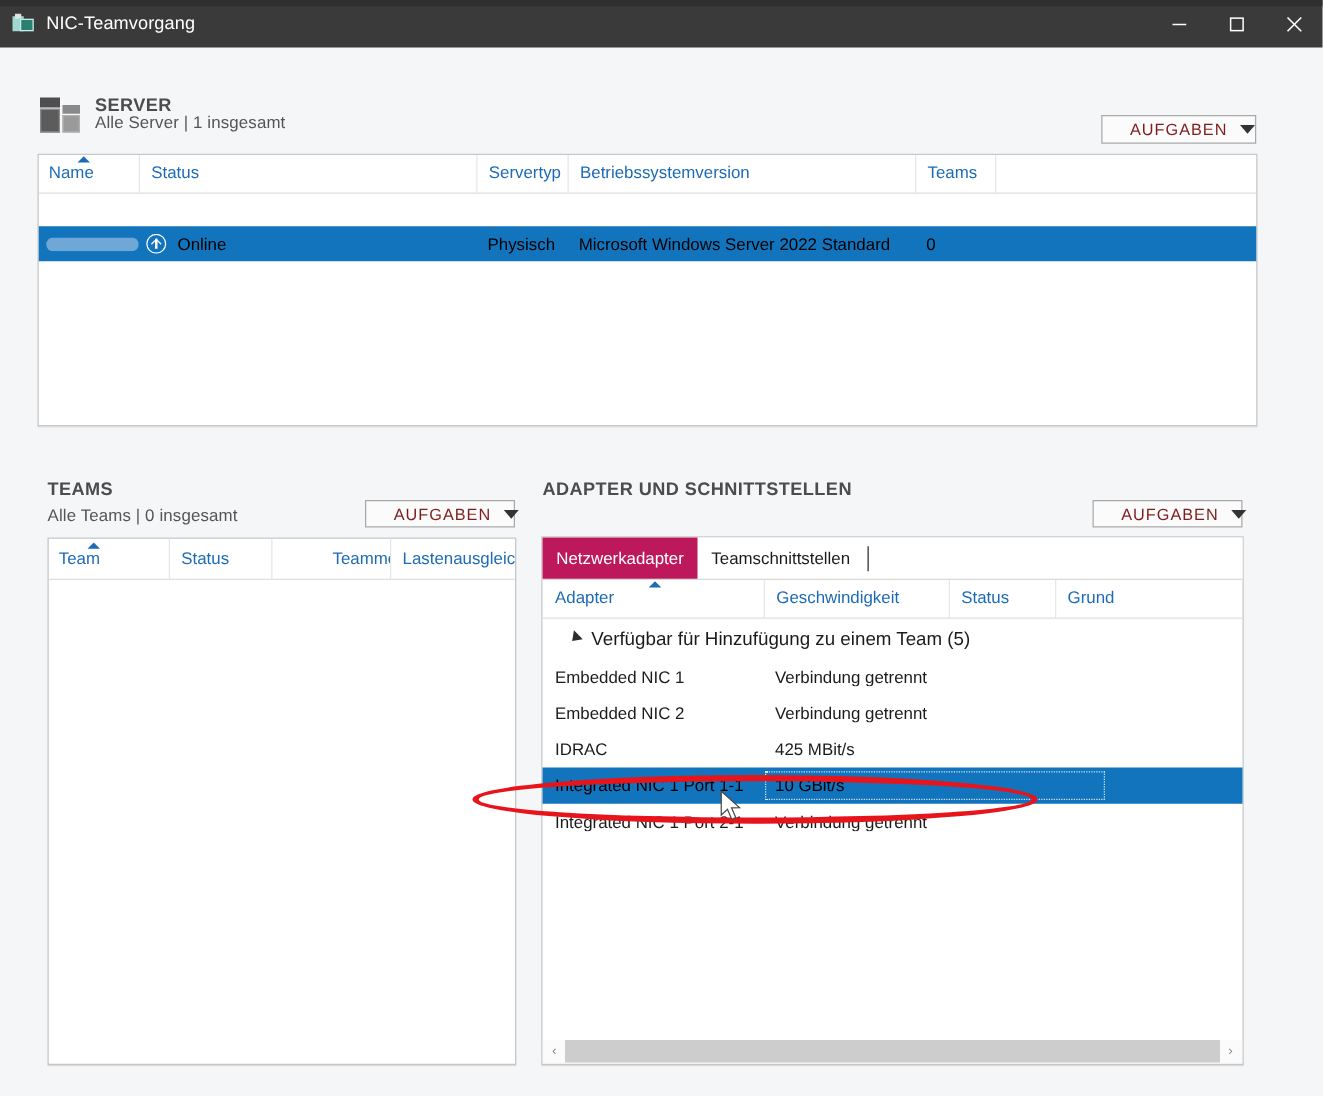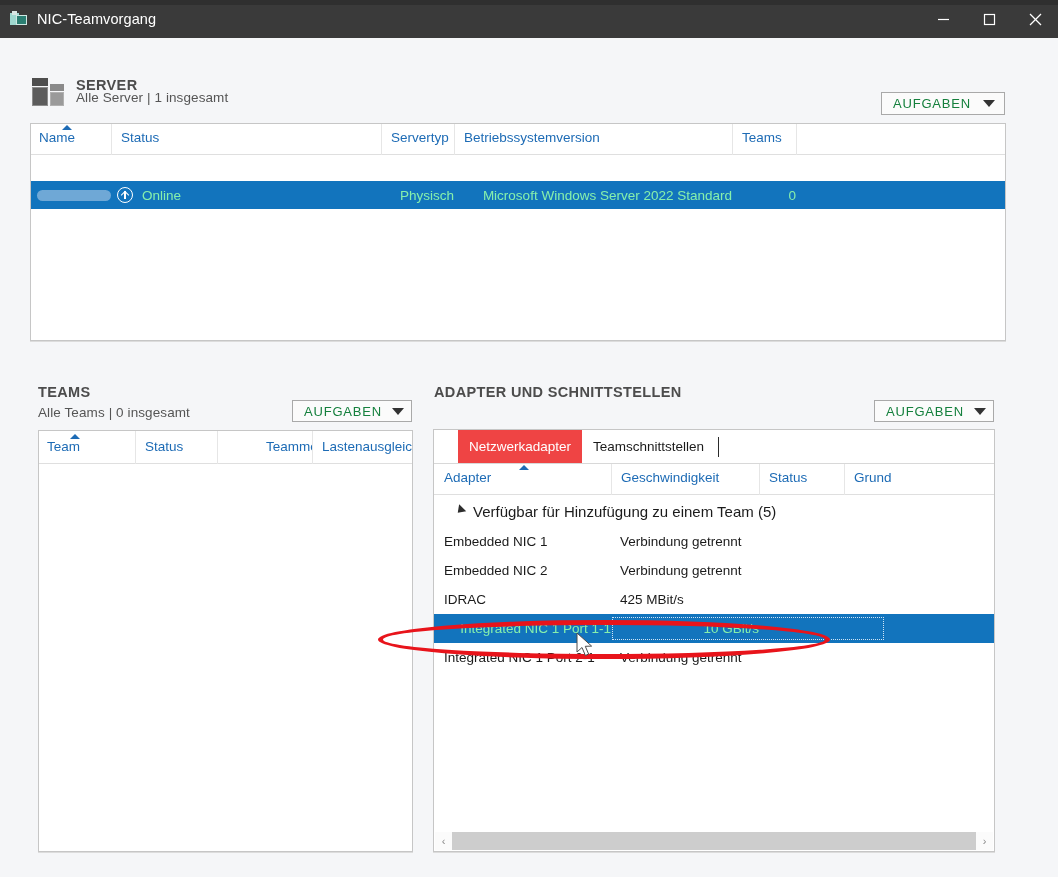--- a/index.html
+++ b/index.html
@@ -61,21 +61,21 @@
   .server-glyph i { position:absolute; display:block; }
   .sg1 { left:0;  top:5px;  width:16px; height:8px;  background:#4e4e4e; }
   .sg2 { left:0;  top:14px; width:16px; height:19px; background:#5c5c5c; border:1px solid #8c8c8c;}
   .sg3 { left:18px;top:11px;width:14px; height:7px;  background:#8a8a8a; }
   .sg4 { left:18px;top:19px;width:14px; height:14px; background:#9a9a9a; border:1px solid #b0b0b0;}
 
   
   .tasks-btn {
     position:absolute; background:#fbfbfb; border:1px solid #a9a9a9;
     display:flex; align-items:center; justify-content:space-between;
-    padding:0 9px 0 11px; font-size:13px; color:#15803d; letter-spacing:.8px;
+    padding:0 9px 0 22px; font-size:13px; color:#7f1d1d; letter-spacing:.8px;
   }
   .tasks-btn .caret {
     width:0;height:0;border-left:6px solid transparent;border-right:6px solid transparent;
     border-top:7px solid #333; margin-left:10px;
   }
 
   
   .hdr-row {
     display:flex; align-items:flex-start;
     height:31px; border-bottom:1px solid #dfdfdf; position:relative;
@@ -85,21 +85,21 @@
     height:31px; overflow:hidden; white-space:nowrap;
   }
   .hdr-cell + .hdr-cell { border-left:1px solid #e6e6e6; }
   .sort-caret {
     position:absolute; left:31px; top:1px; width:0;height:0;
     border-left:5px solid transparent;border-right:5px solid transparent;
     border-bottom:5px solid #1d6bb5;
   }
   .data-row { display:flex; height:28px; align-items:center; font-size:13.5px; color:#1b1b1b; }
   .data-row .cell { padding-left:9px; white-space:nowrap; overflow:hidden; }
-  .data-row.selected { background:#1274bd; color:#86efac;text-align:right; }
+  .data-row.selected { background:#1274bd; color:#000000; }
 
   
   .online-ico {
     width:16px;height:16px;border:1.6px solid #ffffff;border-radius:50%;
     position:relative; flex:0 0 auto;
   }
   .online-ico:before{
     content:""; position:absolute; left:6.2px; top:3.4px; width:1.8px; height:8px; background:#fff;
   }
   .online-ico:after{
@@ -110,21 +110,21 @@
 
   
   .tabstrip {
     position:absolute; left:0; top:0; height:34px; width:100%;
     display:flex; align-items:stretch; background:#ffffff;
     border-bottom:1px solid #d8d8d8;
   }
   .tab {
     display:flex; align-items:center; padding:0 11px; font-size:13.5px;
   }
-  .tab.active { background:#ef4444; color:#ffffff;margin-left:24px; }
+  .tab.active { background:#be185d; color:#ffffff; }
   .tab.inactive { color:#1b1b1b; }
   .tab-caret {
     width:1px; background:#2b2b2b; margin:7px 0 7px 3px; height:20px; align-self:center;
   }
 
   
   .group-row {
     display:flex; align-items:center; height:32px; font-size:15px; color:#1b1b1b;
     padding-left:22px;
   }

